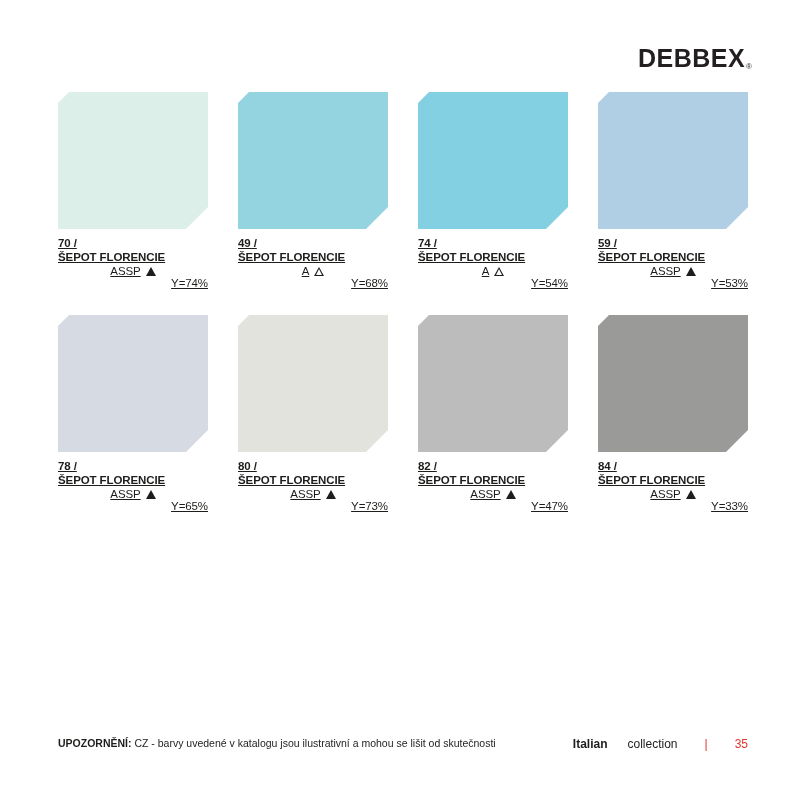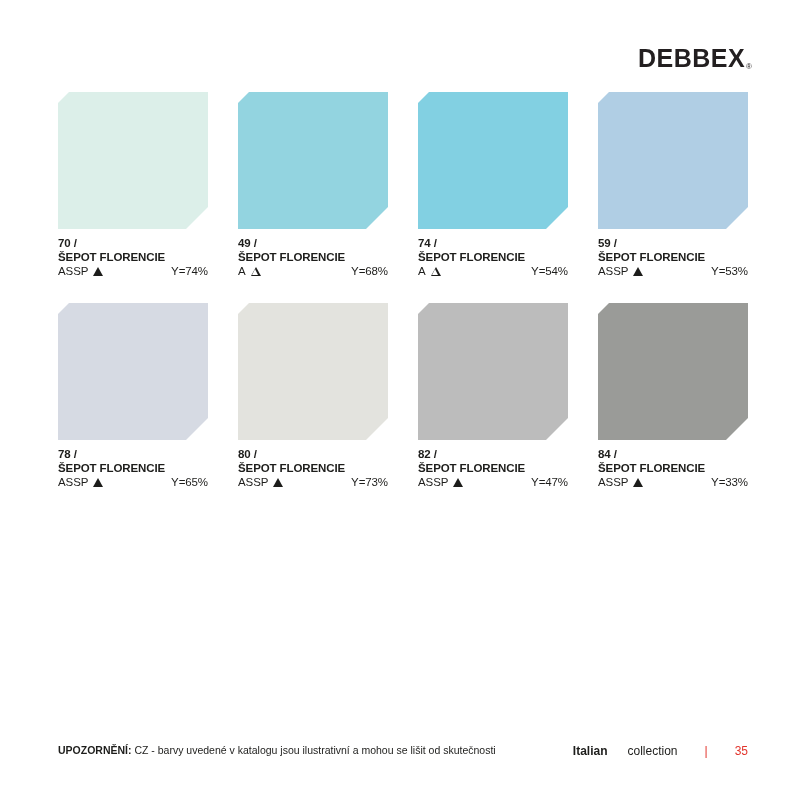--- a/index.html
+++ b/index.html
@@ -60,40 +60,42 @@
       11px 0,
       100% 0,
       100% calc(100% - 22px),
       calc(100% - 22px) 100%,
       0 100%,
       0 11px
     );
   }
   .meta {
     margin-top: 7px;
+    text-decoration: underline;
   }
   .meta-num {
     font-size: 11.5px;
     font-weight: bold;
     line-height: 1.22;
     letter-spacing: -0.1px;
   }
   .meta-name {
     font-size: 11.5px;
     font-weight: bold;
     line-height: 1.22;
     letter-spacing: -0.1px;
     white-space: nowrap;
   }
   .meta-row {
     display: flex;
     align-items: center;
     margin-top: 1px;
     font-size: 11.5px;
     letter-spacing: -0.1px;
+    flex-direction: column;
   }
   .meta-code {
     display: flex;
     align-items: center;
     gap: 5px;
   }
   .meta-y {
     margin-left: auto;
   }
   .tri {
@@ -127,21 +129,21 @@
     border-left: 3.4px solid transparent;
     border-right: 3.4px solid transparent;
     border-bottom: 6.1px solid #ffffff;
   }
 
   
   .footer {
     position: absolute;
     left: 58px;
     right: 52px;
-    bottom: 41px;
+    bottom: 48px;
     display: flex;
     align-items: flex-end;
     justify-content: space-between;
   }
   .notice {
     font-size: 10.5px;
     line-height: 1.62;
     color: #1d1d1b;
   }
   .notice-label {

